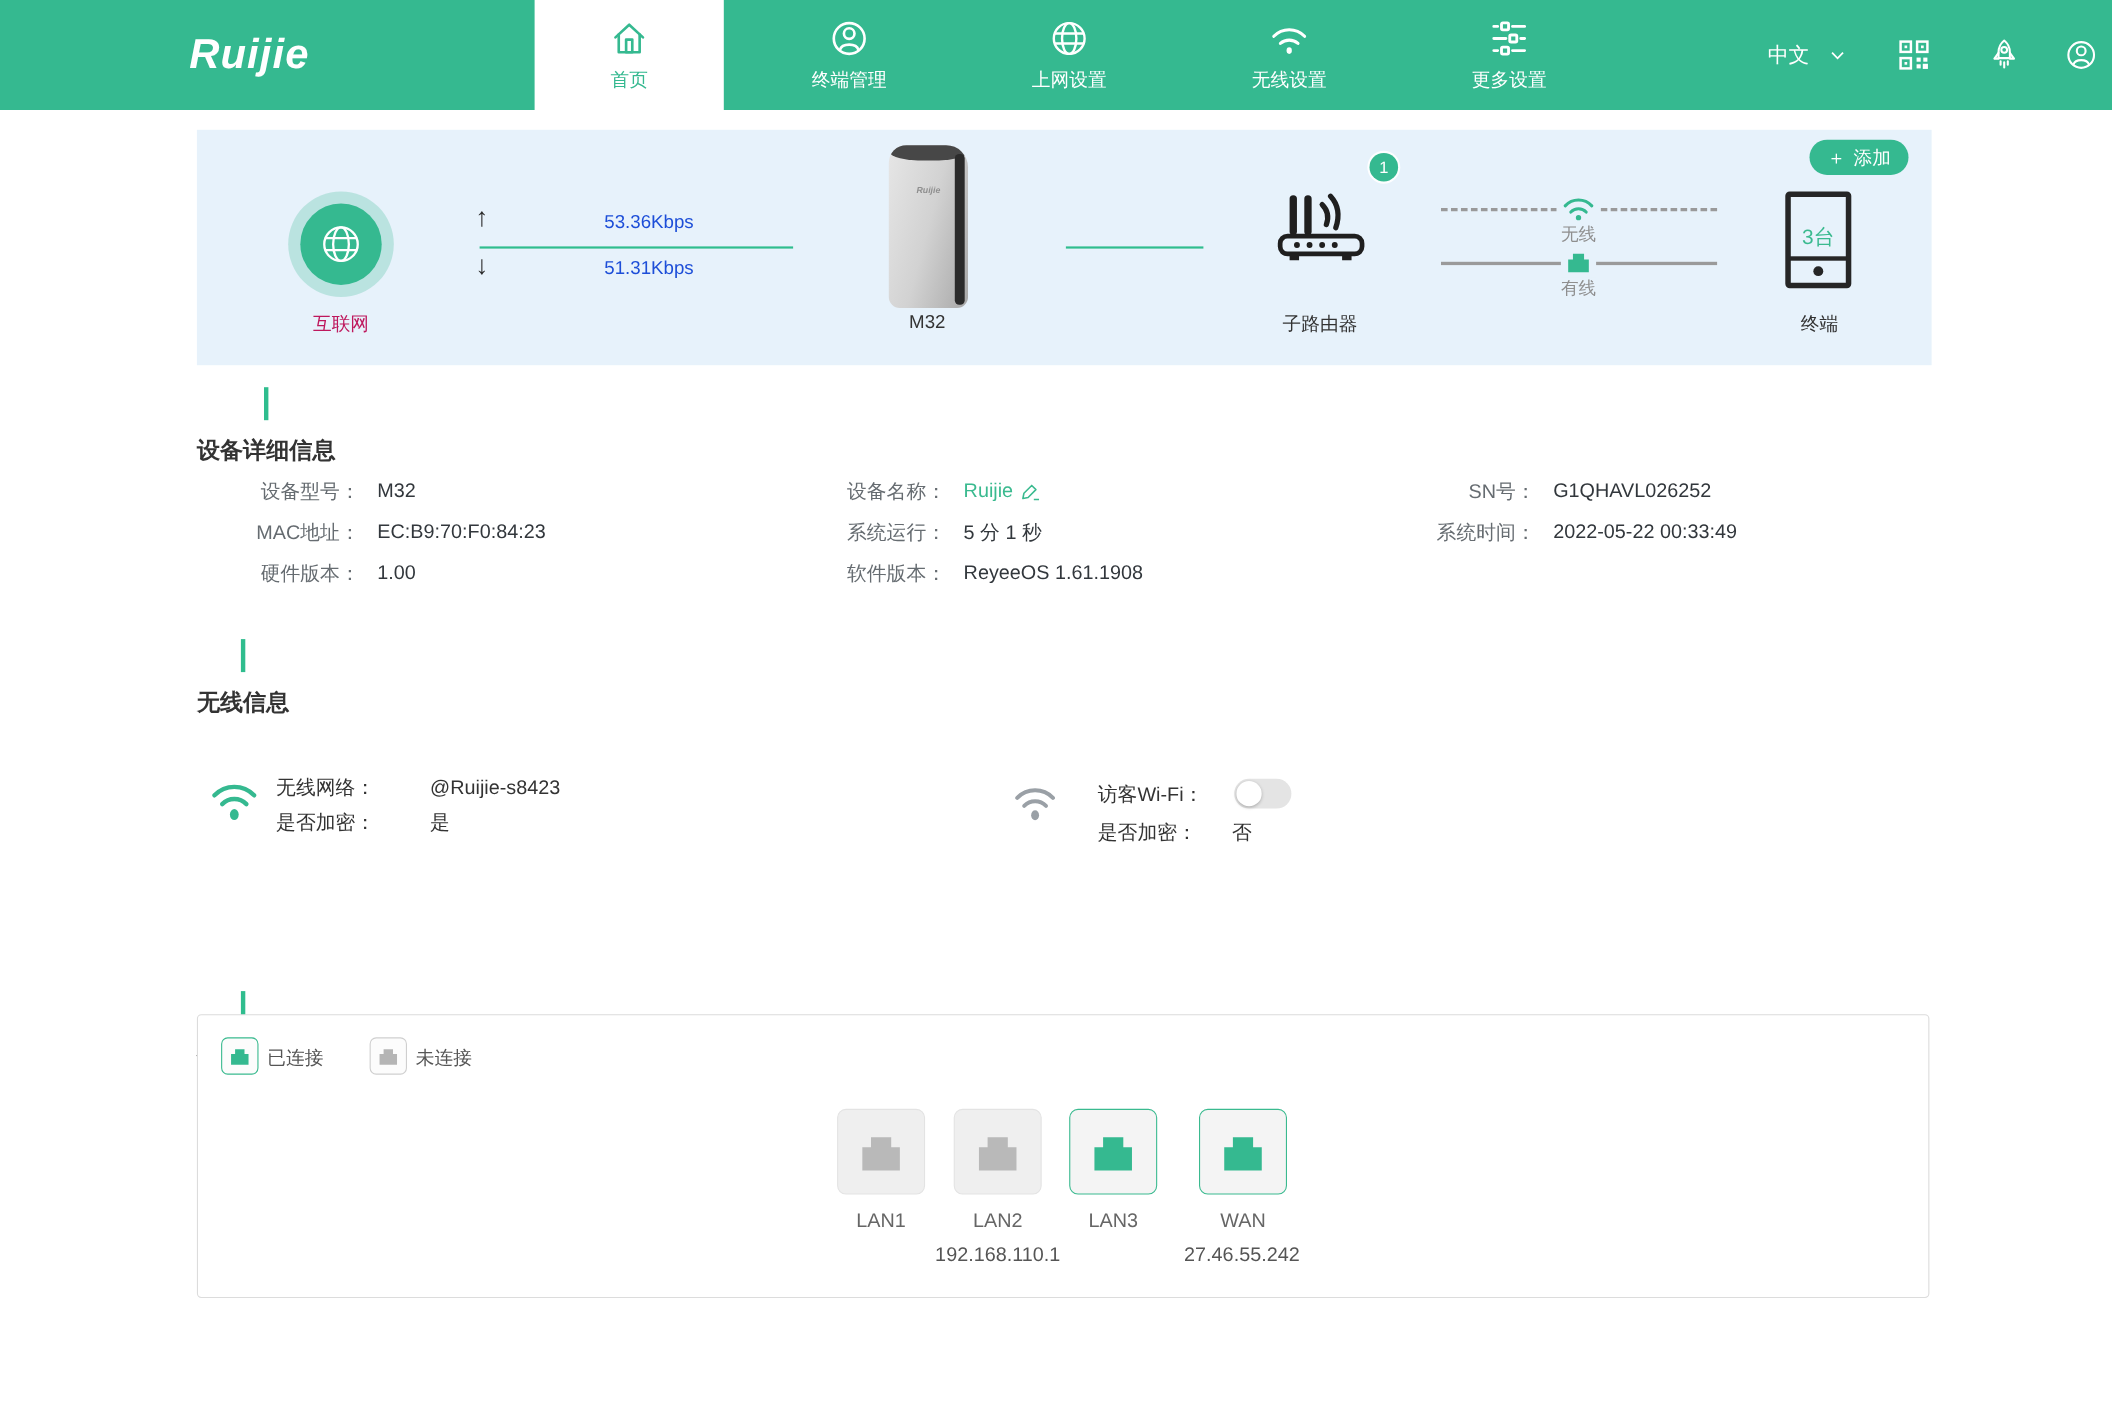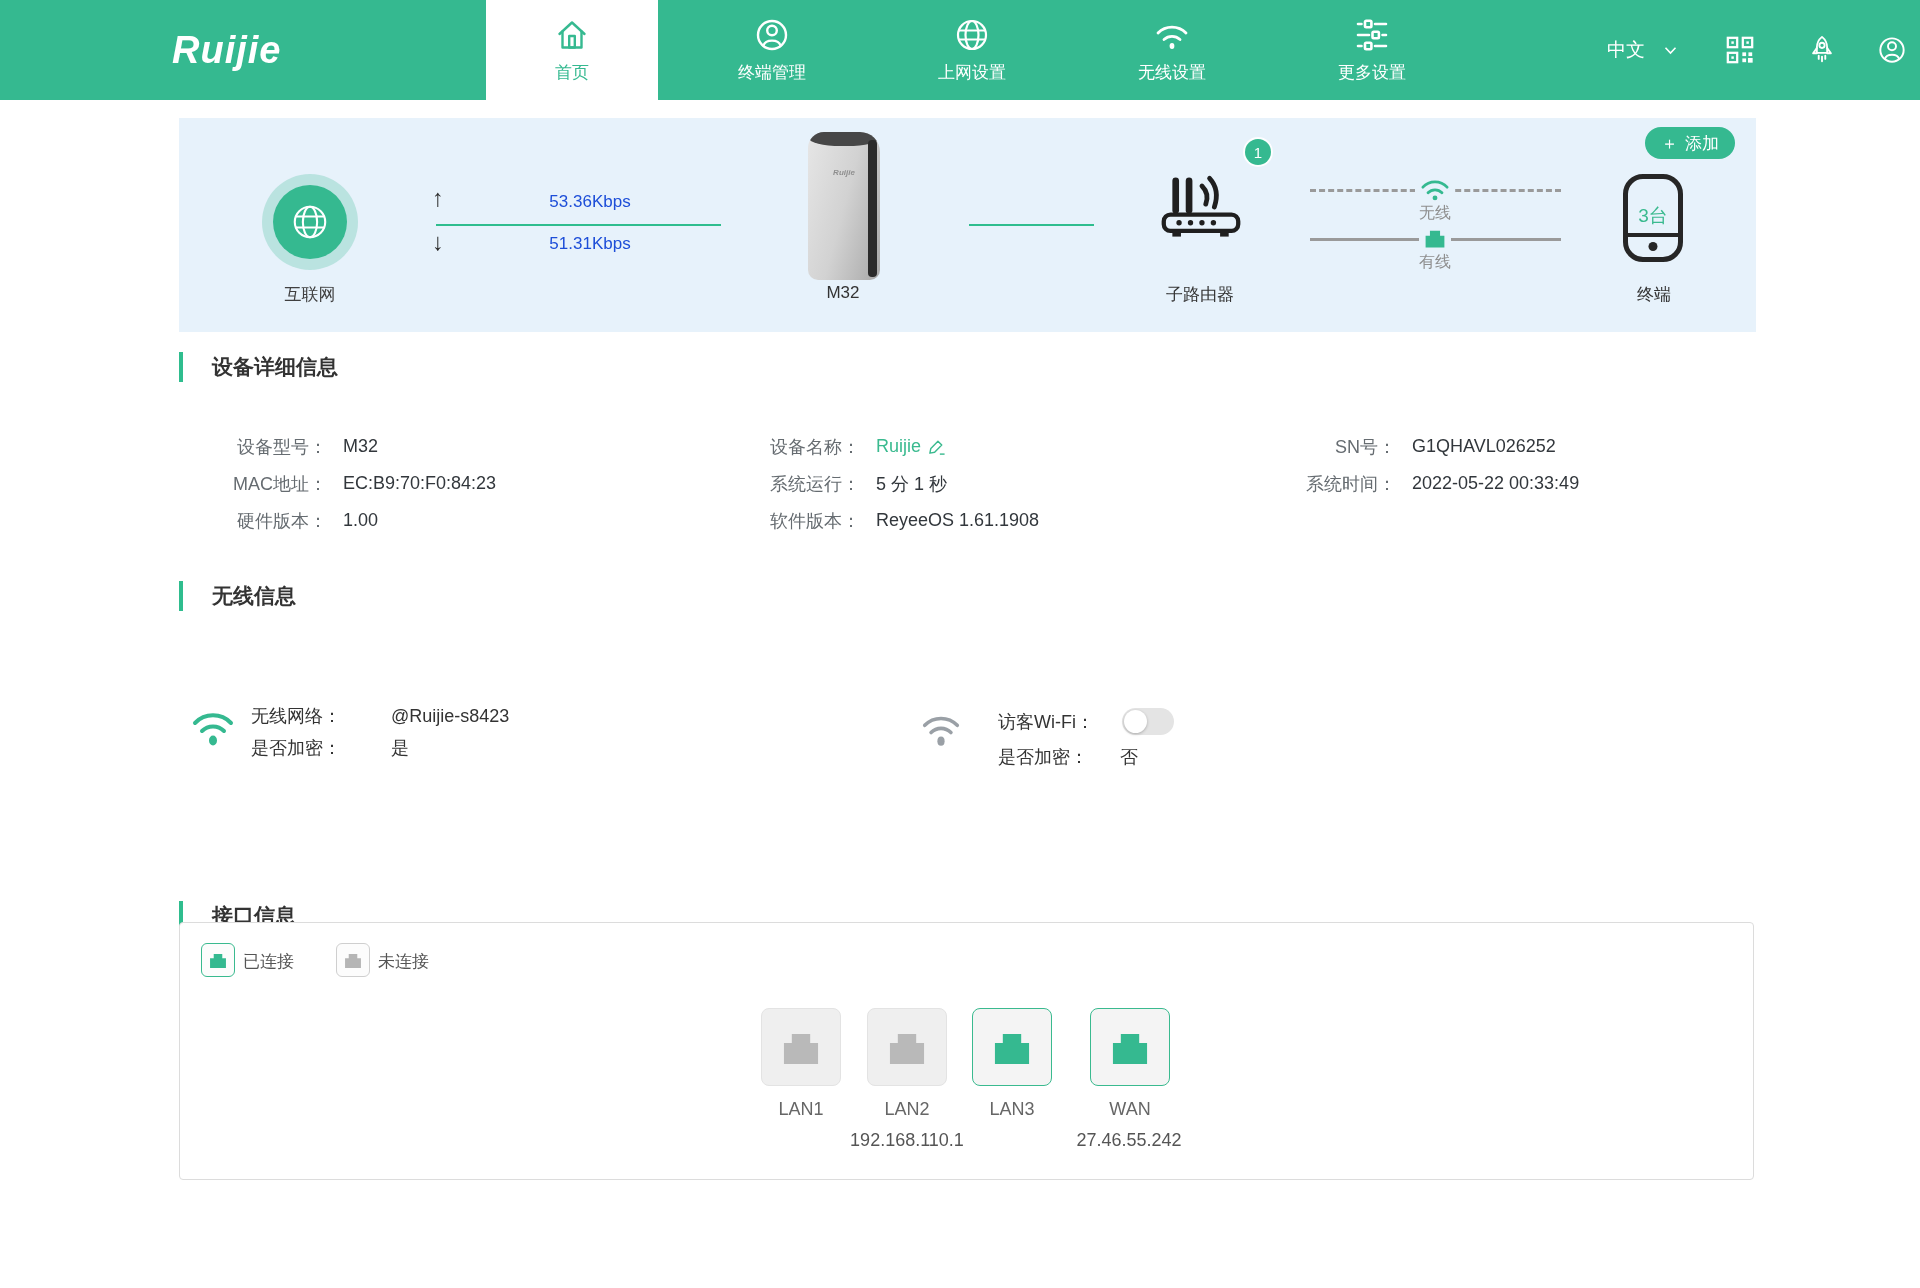--- a/index.html
+++ b/index.html
@@ -17,21 +17,21 @@
   .nav-tab .tab-label { font-size:17px; }
   .nav-ico { display:block; }
   .lang { position:absolute; left:1607px; top:0; height:100px; display:flex; align-items:center;
           gap:19px; color:#fff; font-size:19px; cursor:pointer; }
   .nav-corner { position:absolute; top:0; height:100px; display:flex; align-items:center; color:#fff; cursor:pointer; }
   .qr-pos { left:1725px; } .rocket-pos { left:1807px; } .account-pos { left:1877px; }
 
   
   .banner { position:absolute; left:179px; top:118px; width:1577px; height:214px; background:#e7f2fb; }
   .node-label { position:absolute; top:165px; width:140px; text-align:center; font-size:17px; color:#333; }
-  .node-label.green { color:#404040; }
+  .node-label.green { color:#be185d; }
 
   .globe-wrap { position:absolute; left:94px; top:67px; width:74px; height:74px; border-radius:50%;
                 background:#35b990; display:flex; align-items:center; justify-content:center;
                 box-shadow:0 0 0 11px rgba(53,185,144,0.25); }
 
   .spd-arrow { position:absolute; left:253px; font-size:24px; color:#2c2c2c; }
   .spd-text  { position:absolute; left:311px; width:200px; text-align:center; font-size:17px; color:#1d4ed8; }
   .spd-line  { position:absolute; left:257px; top:106px; width:285px; height:2px; background:#2fbd8e; }
 
   .m32 { position:absolute; left:629px; top:14px; width:72px; height:148px; border-radius:16px 20px 10px 10px;
@@ -53,31 +53,31 @@
   .leg-dashed { position:absolute; left:1131px; top:71px; width:251px; border-top:3px dashed #9a9a9a; }
   .leg-solid  { position:absolute; left:1131px; top:120px; width:251px; border-top:3px solid #9a9a9a; }
   .leg-icon-mask { position:absolute; background:#e7f2fb; display:flex; align-items:center; justify-content:center; }
   .leg-wifi-pos { left:1236px; top:55px; width:40px; height:32px; }
   .leg-port-pos { left:1240px; top:106px; width:32px; height:28px; }
   .leg-label { position:absolute; width:100px; text-align:center; font-size:16px; color:#8f8f8f; }
   .leg-wless-lab { left:1206px; top:85px; }
   .leg-wired-lab { left:1206px; top:134px; }
 
   .tablet { position:absolute; left:1444px; top:56px; width:60px; height:88px;
-            border:5px solid #262626; border-radius:20px; }
+            border:5px solid #262626; border-radius:4px; }
   .tablet-line { position:absolute; left:-1px; right:-1px; bottom:20px; height:4px; background:#262626; }
   .tablet-dot { position:absolute; bottom:6px; left:50%; transform:translateX(-50%);
                 width:9px; height:9px; border-radius:50%; background:#262626; }
   .tablet-count { position:absolute; top:24px; width:100%; text-align:center; color:#3aba8f; font-size:19px; }
 
   .add-btn { position:absolute; left:1466px; top:9px; height:32px; padding:0 16px; border-radius:16px;
              background:#35b990; color:#fff; font-size:17px; display:flex; align-items:center; gap:7px; cursor:pointer; }
 
   
-  .section-title { position:absolute; left:179px; display:flex; align-items:center; gap:29px; }
+  .section-title { position:absolute; left:179px; display:flex; align-items:center; gap:13px;flex-direction:column; }
   .section-title .bar { width:4px; height:30px; background:#2fbd8e; }
   .section-title .txt { font-size:21px; font-weight:bold; color:#333; }
   .st-device { top:352px; } .st-wireless { top:581px; } .st-iface { top:888px;margin-top:13px; }
 
   .info-col { position:absolute; top:428px; }
   .info-row { height:37px; display:flex; align-items:center; font-size:18px; }
   .info-row .lbl { color:#666c71; text-align:right; }
   .info-row .val { color:#32373c; margin-left:16px; }
   .col1 { left:179px; } .col1 .lbl { width:148px; }
   .col2 { left:618px; } .col2 .lbl { width:242px; }

